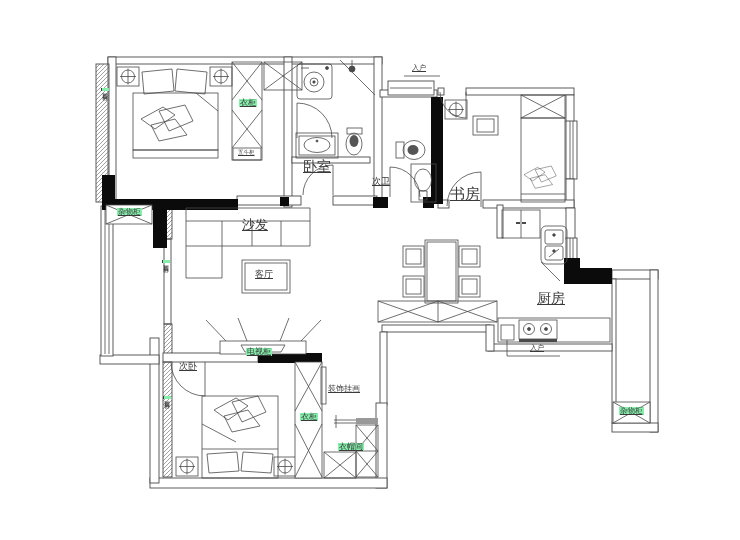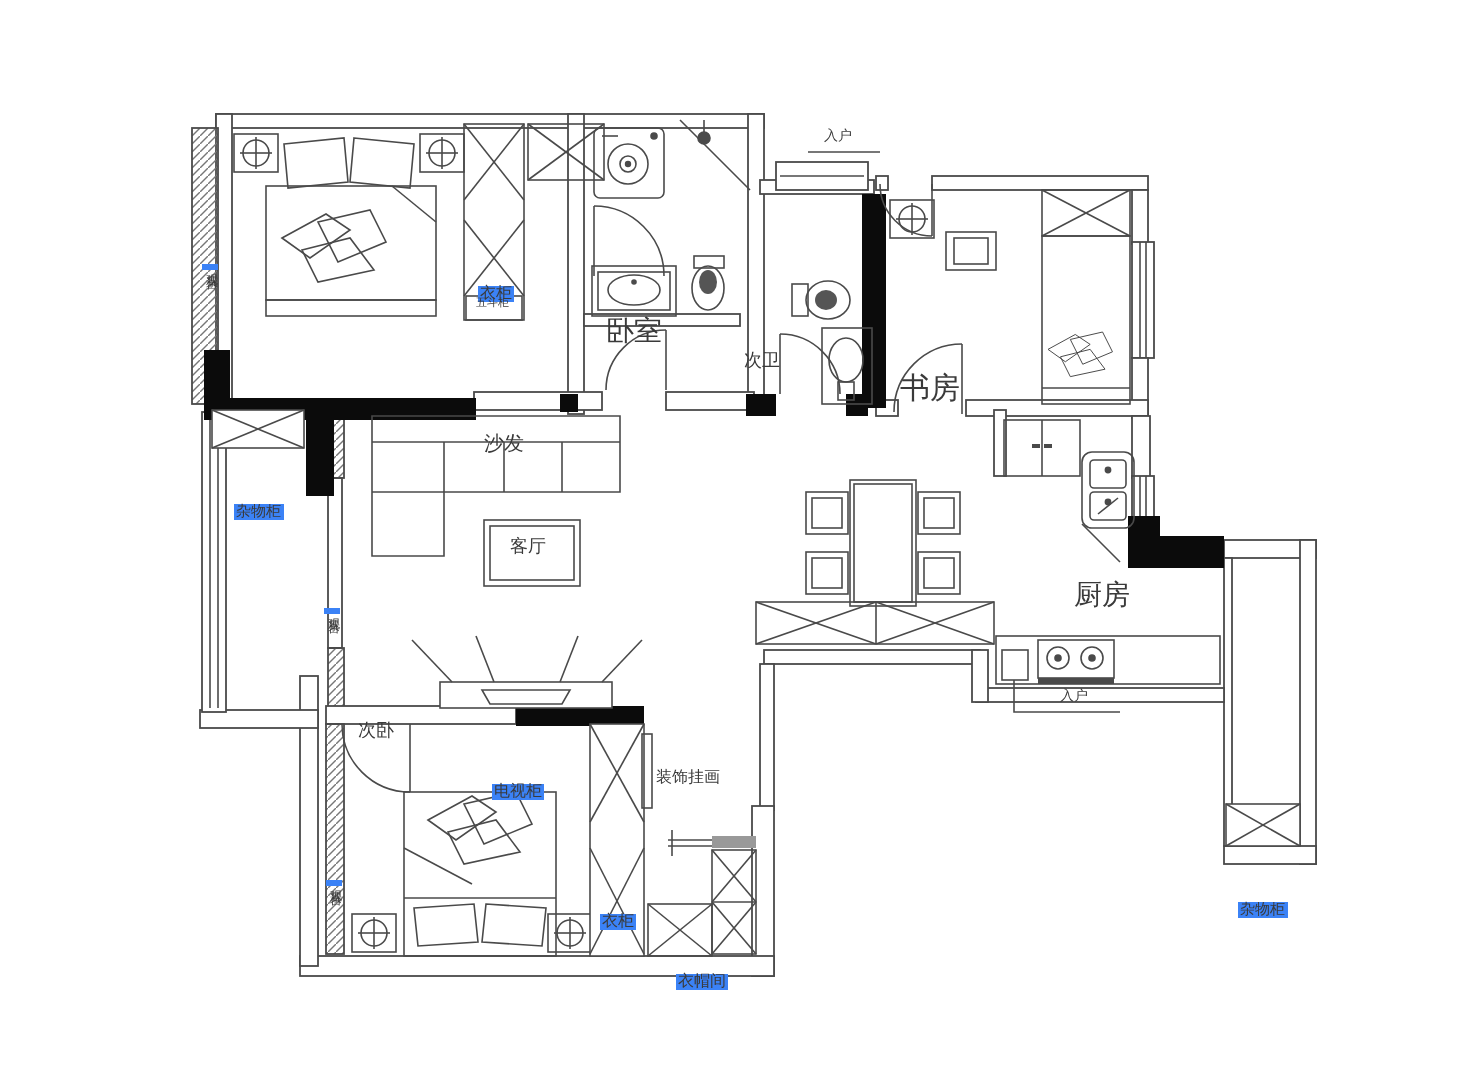--- a/index.html
+++ b/index.html
@@ -1,20 +1,20 @@
 <!DOCTYPE html>
 <html><head>
 <meta charset="utf-8">
 <style>
   html,body{margin:0;padding:0;background:#fff;}
   .stage{position:relative;width:740px;height:540px;background:#fff;overflow:hidden;
          font-family:"DejaVu Sans",sans-serif;}
   .stage svg{position:absolute;left:0;top:0;}
-  .lbl{position:absolute;color:#3a3a3a;line-height:1;white-space:nowrap;}
-  .bg{background:#3b82f6;padding:0 1px;margin-top:44px;}
+  .lbl{position:absolute;color:#3a3a3a;line-height:1;white-space:nowrap;text-decoration:underline;}
+  .bg{background:#86efac;padding:0 1px;}
   .vert{writing-mode:vertical-rl;text-orientation:upright;letter-spacing:1px;}
 </style>
 </head>
 <body>
 
 <div class="stage">
 
 <svg width="740" height="540" viewBox="0 0 740 540">
   <defs>
     <pattern id="hatch" width="4" height="4" patternUnits="userSpaceOnUse">
@@ -270,21 +270,21 @@
         <line x1="378" y1="451" x2="356" y2="477"></line>
     <rect x="324" y="452" width="32" height="26"></rect>
     <line x1="324" y1="452" x2="356" y2="478"></line>
         <line x1="356" y1="452" x2="324" y2="478"></line>
   </g>
 </svg>
 
 <span class="lbl" style="left:303px;top:159px;font-size:14px">卧室</span>
 <span class="lbl" style="left:372px;top:177px;font-size:9px">次卫</span>
 <span class="lbl" style="left:450px;top:187px;font-size:15px">书房</span>
-<span class="lbl" style="left:242px;top:218px;font-size:10px">沙发</span>
+<span class="lbl" style="left:242px;top:218px;font-size:13px">沙发</span>
 <span class="lbl" style="left:255px;top:270px;font-size:9px">客厅</span>
 <span class="lbl bg" style="left:246px;top:348px;font-size:8px">电视柜</span>
 <span class="lbl" style="left:179px;top:362px;font-size:9px">次卧</span>
 <span class="lbl bg" style="left:239px;top:99px;font-size:8px">衣柜</span>
 <span class="lbl" style="left:238px;top:150px;font-size:5.5px">五斗柜</span>
 <span class="lbl bg" style="left:300px;top:413px;font-size:8px">衣柜</span>
 <span class="lbl" style="left:328px;top:385px;font-size:8px">装饰挂画</span>
 <span class="lbl bg" style="left:338px;top:443px;font-size:8px">衣帽间</span>
 <span class="lbl" style="left:537px;top:291px;font-size:14px">厨房</span>
 <span class="lbl bg" style="left:117px;top:208px;font-size:7.5px">杂物柜</span>

